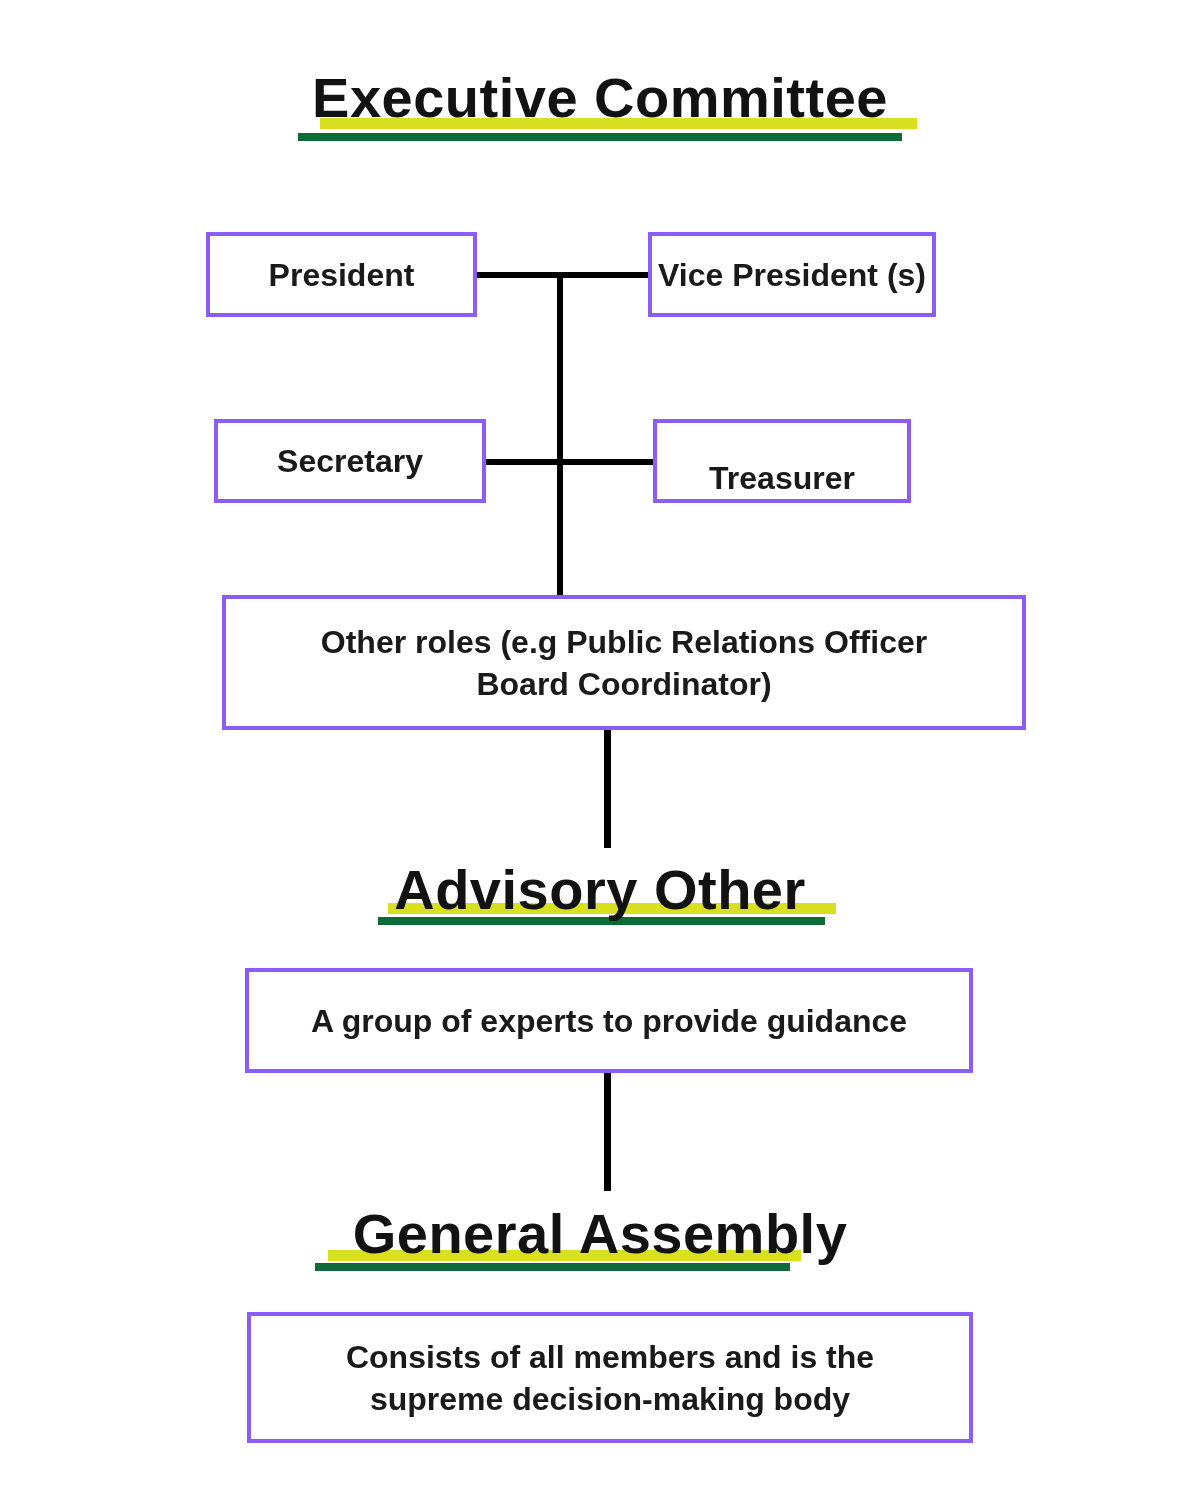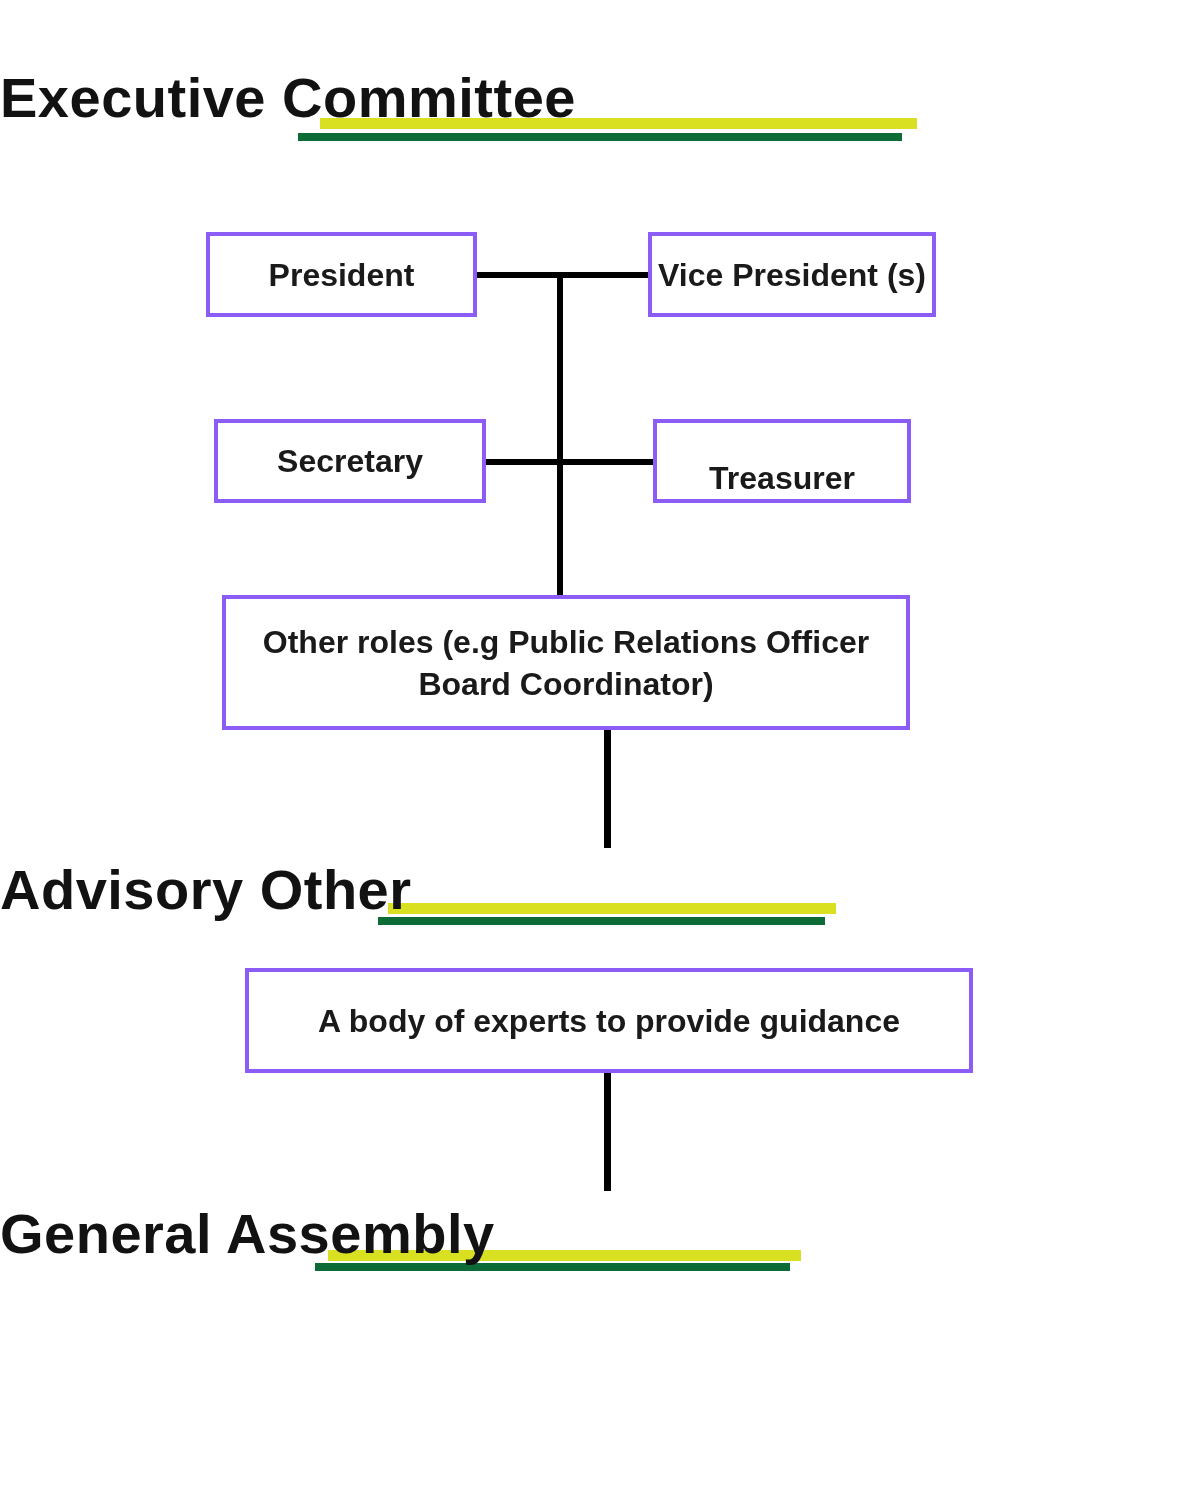--- a/index.html
+++ b/index.html
@@ -13,20 +13,21 @@
     height: 1500px;
     background: #ffffff;
     font-family: "Liberation Sans", sans-serif;
     color: #121212;
     overflow: hidden;
   }
   .heading {
     position: absolute;
     left: 0;
     width: 1200px;
+    text-align: center;
     font-size: 56px;
     font-weight: 800;
     letter-spacing: 0.5px;
     line-height: 56px;
     color: #121212;
     z-index: 2;
   }
   .bar {
     position: absolute;
     z-index: 1;
@@ -64,21 +65,21 @@
   #bar-advis-y   { left: 388px; top: 903px;  width: 448px; height: 11px; }
   #bar-advis-g   { left: 378px; top: 917px;  width: 447px; height: 8px; }
   #bar-general-y { left: 328px; top: 1250px; width: 473px; height: 11px; }
   #bar-general-g { left: 315px; top: 1263px; width: 475px; height: 8px; }
 
   
   #box-president { left: 206px; top: 232px; width: 271px; height: 85px; }
   #box-vp        { left: 648px; top: 232px; width: 288px; height: 85px; }
   #box-secretary { left: 214px; top: 419px; width: 272px; height: 84px; }
   #box-treasurer { left: 653px; top: 419px; width: 258px; height: 84px; justify-content: flex-end; }
-  #box-other     { left: 222px; top: 595px; width: 688px; height: 135px; }
+  #box-other     { left: 222px; top: 595px; width: 804px; height: 135px; }
   #box-advisory  { left: 245px; top: 968px; width: 728px; height: 105px; }
   #box-general   { left: 247px; top: 1312px; width: 726px; height: 131px; }
 
   
   #conn-pres-vp   { left: 477px; top: 272px;  width: 171px; height: 6px; }
   #conn-sec-treas { left: 483px; top: 459px;  width: 170px; height: 6px; }
   #conn-vert-main { left: 557px; top: 272px;  width: 6px;   height: 323px; }
   #conn-other-adv { left: 604px; top: 730px;  width: 7px;   height: 118px; }
   #conn-adv-gen   { left: 604px; top: 1073px; width: 7px;   height: 118px; }
 </style>
@@ -114,21 +115,25 @@
   <div class="connector" id="conn-sec-treas"></div>
   <div class="connector" id="conn-vert-main"></div>
   <div class="connector" id="conn-other-adv"></div>
   <div class="connector" id="conn-adv-gen"></div>
 
   <div class="heading" id="h-advis">Advisory Other</div>
   <div class="bar yellow" id="bar-advis-y"></div>
   <div class="bar green" id="bar-advis-g"></div>
 
   <div class="node" id="box-advisory">
-    <span>A body of experts to provide guidance</span>
+    <span>A group of experts to provide guidance</span>
   </div>
 
   <div class="heading" id="h-general">General Assembly</div>
   <div class="bar yellow" id="bar-general-y"></div>
   <div class="bar green" id="bar-general-g"></div>
 
+  <div class="node" id="box-general">
+    <span>Consists of all members and is the</span>
+    <span>supreme decision-making body</span>
+  </div>
 
 </div>
 
 </body></html>

